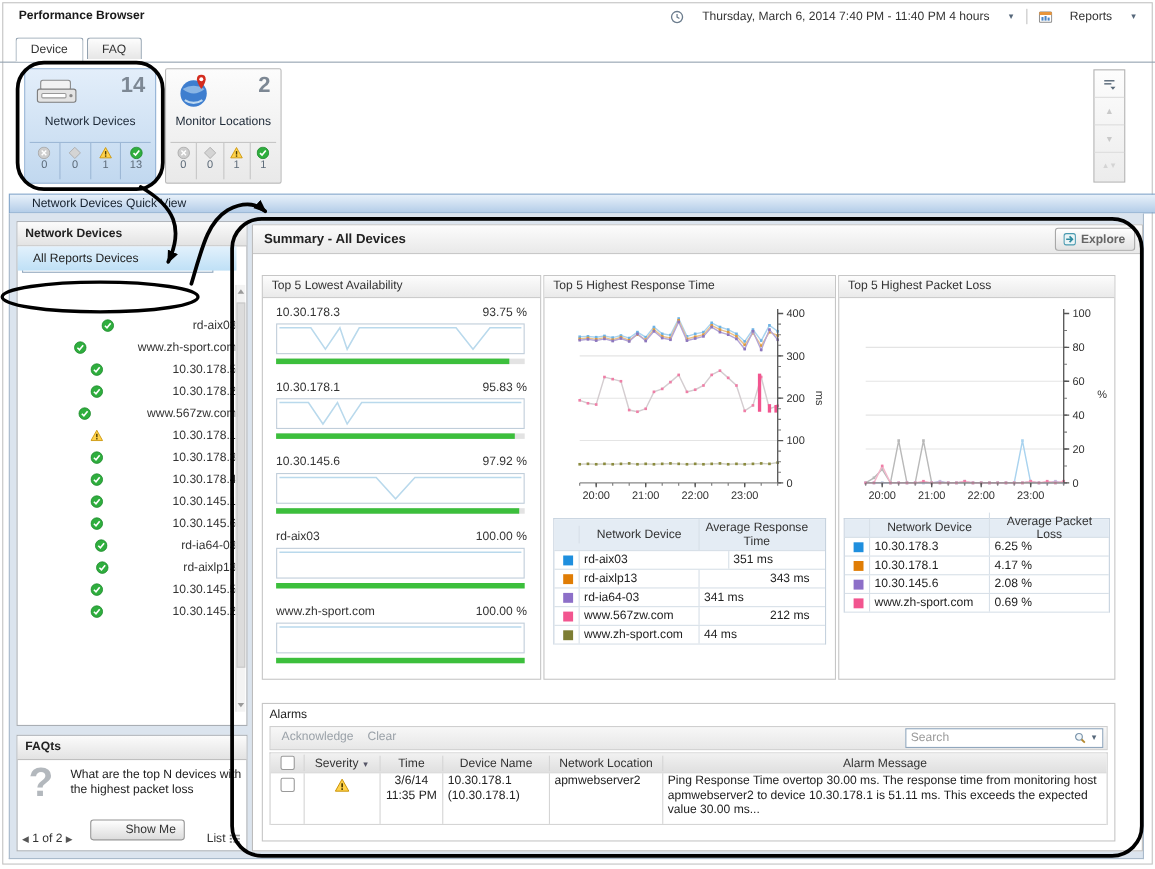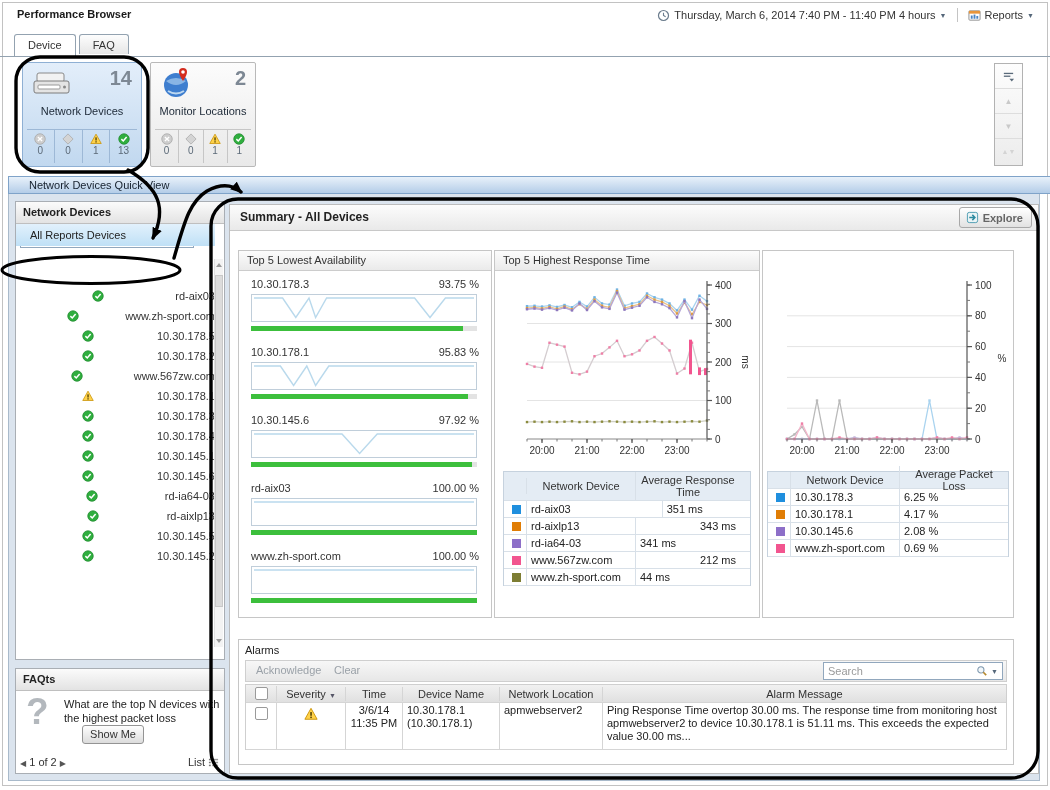--- a/index.html
+++ b/index.html
@@ -3,21 +3,21 @@
 <meta charset="utf-8">
 <style>
   html,body{margin:0;padding:0;background:#fff;}
   body{font-family:"Liberation Sans","DejaVu Sans",sans-serif;font-size:11px;color:#222;}
   #page{position:relative;width:1050px;height:790px;background:#fff;overflow:hidden;}
   #frame{position:absolute;left:2px;top:2px;right:2px;bottom:4px;border:1px solid #c2c2c2;}
   .abs{position:absolute;}
   
   .ptitle{left:17px;top:8px;font-weight:bold;font-size:11px;color:#1a1a1a;}
   .toptools{right:16px;top:8px;display:flex;align-items:center;gap:6px;color:#333;}
-  .tt-item{display:flex;align-items:center;gap:4px;cursor:pointer;}
+  .tt-item{display:flex;align-items:center;gap:16px;cursor:pointer;}
   .caret{font-size:7px;color:#55677a;line-height:1;}
   .vsep{width:1px;height:14px;background:#c4c4c4;margin:0 4px;}
   
   .tabbar{left:0;right:0;top:34px;height:22px;border-bottom:1px solid #93a2b0;}
   .tab{position:relative;display:inline-block;margin-left:0;padding:4px 13px 3px;border:1px solid #93a2b0;border-bottom:none;border-radius:3px 3px 0 0;background:linear-gradient(#fdfdfd,#e6e6e6);color:#333;cursor:pointer;}
   .tab.active{background:#fff;z-index:3;margin-bottom:-1px;padding-bottom:5px;font-weight:normal;}
   .tabs-wrap{position:absolute;left:14px;top:0;}
   
   .tile{border-radius:2px;overflow:hidden;cursor:pointer;}
   .tile .t-count{position:absolute;right:9px;top:4px;font-size:20px;font-weight:bold;color:#7d8894;}
@@ -349,21 +349,21 @@
         <div class="sb-arrow" style="top:4px;border-bottom:4px solid #9a9a9a;"></div>
         <div class="sb-thumb"></div>
         <div class="sb-arrow" style="bottom:4px;border-top:4px solid #9a9a9a;"></div>
       </div>
     </div>
 
     <div class="panel" style="left:6px;top:474px;width:208px;height:104px;">
       <div class="phead">FAQts</div>
       <div class="abs qmark" style="left:10px;top:22px;">?</div>
       <div class="abs" style="left:48px;top:28px;width:156px;line-height:14px;color:#222;">What are the top N devices with the highest packet loss</div>
-      <div class="abs btn" style="left:66px;top:56px;width:60px;height:17px;line-height:17px;">Show Me</div>
+      <div class="abs btn" style="left:66px;top:76px;width:60px;height:17px;line-height:17px;padding-left:24px;">Show Me</div>
       <div class="abs" style="left:4px;top:87px;color:#333;">
         <span style="font-size:8px;color:#555;">◀</span>
         <span>1 of 2</span>
         <span style="font-size:8px;color:#555;">▶</span>
       </div>
       <div class="abs" style="right:5px;top:87px;color:#333;display:flex;align-items:center;gap:3px;">
         <span>List</span>
         <svg style="width:11px;height:11px">
             <use href="#s-list"></use>
           </svg>
@@ -674,20 +674,21 @@
             <div class="mcell sw">
                 <span class="swatch" style="background: rgb(125, 125, 51);"></span>
               </div>
             <div class="mcell dev" style="width:100px;">www.zh-sport.com</div>
             <div class="mcell val" style="width:96px;">44 ms</div>
           </div>
         </div>
       </div>
 
       <div class="card" style="left:532px;top:45px;width:250px;height:366px;">
+        <div class="card-title">Top 5 Highest Packet Loss</div>
         <svg class="abs" style="left:0px;top:24px;" width="248" height="190">
             <line x1="24" x2="204" y1="133.2" y2="133.2" stroke="#e4e4e4" stroke-width="1"></line>
             <line x1="24" x2="204" y1="102.39999999999999" y2="102.39999999999999" stroke="#e4e4e4" stroke-width="1"></line>
             <line x1="24" x2="204" y1="71.6" y2="71.6" stroke="#e4e4e4" stroke-width="1"></line>
             <line x1="24" x2="204" y1="40.8" y2="40.8" stroke="#e4e4e4" stroke-width="1"></line>
             <polyline points="24,164 31.5,164 39,164 46.5,164 54,164 61.5,164 69,164 76.5,164 84,164 91.5,164 99,164 106.5,164 114,164 121.5,164 129,164 136.5,164 144,164 151.5,164 159,164 166.5,125.5 174,164 181.5,164 189,164 196.5,164 204,164" fill="none" stroke="#a9d3ef" stroke-width="1.3"></polyline>
             <rect x="22.8" y="162.8" width="2.4" height="2.4" fill="#a9d3ef"></rect>
             <rect x="30.3" y="162.8" width="2.4" height="2.4" fill="#a9d3ef"></rect>
             <rect x="37.8" y="162.8" width="2.4" height="2.4" fill="#a9d3ef"></rect>
             <rect x="45.3" y="162.8" width="2.4" height="2.4" fill="#a9d3ef"></rect>

